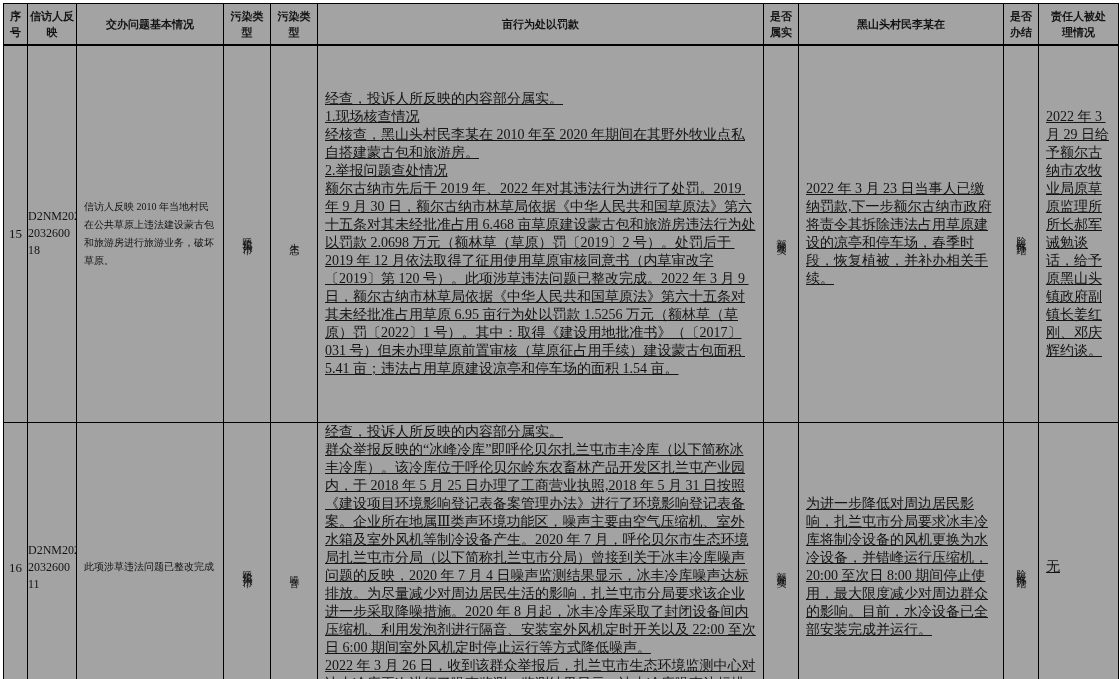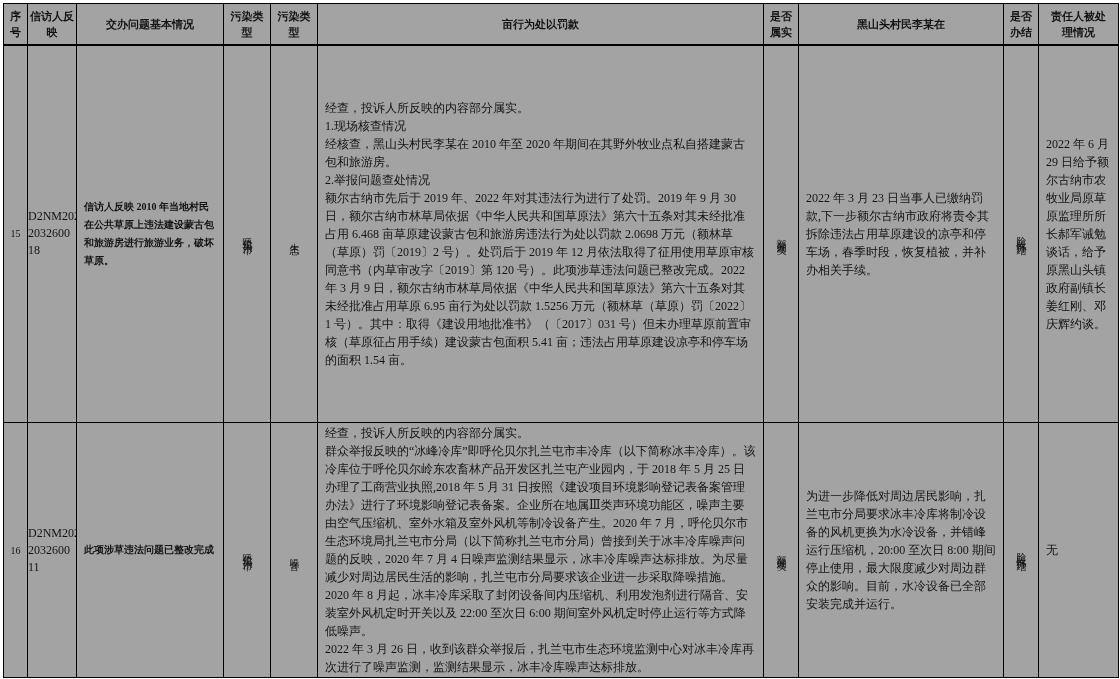--- a/index.html
+++ b/index.html
@@ -35,42 +35,42 @@
     border-bottom: 2px solid #000;
     white-space: normal;
   }
   .doc-table thead th.th-narrow-wrap { padding: 2px 9px; }
   tr.hdr-row { height: 41px; }
   tr.row-15 { height: 378px; }
   tr.row-16 { height: 255px; }
 
   td.c-center {
     text-align: center;
-    font-size: 10px;
+    font-size: 13px;
     line-height: 17px;
   }
   td.c-caseno {
     text-align: left;
     font-size: 12px;
     line-height: 17px;
     white-space: pre-line;
   }
   td.c-issue {
     font-size: 10px;
     line-height: 18px;
     text-align: left;
     padding: 0 7px;
-    font-weight: bold;
   }
   td.c-long {
-    font-size: 12px;
+    font-size: 14px;
     line-height: 18px;
     text-align: left;
     padding: 0 7px;
     white-space: pre-wrap;
+    text-decoration: underline;
   }
   td.c-vert { text-align: center; }
   td.c-vert .vtext {
     display: inline-block;
     writing-mode: vertical-rl;
     text-orientation: upright;
     font-size: 10px;
     letter-spacing: 2px;
     line-height: 14px;
   }
@@ -115,21 +115,21 @@
       <td class="c-vert"><span class="vtext">呼伦贝尔市</span></td>
       <td class="c-vert"><span class="vtext">生态</span></td>
       <td class="c-long">经查，投诉人所反映的内容部分属实。
 1.现场核查情况
 经核查，黑山头村民李某在 2010 年至 2020 年期间在其野外牧业点私自搭建蒙古包和旅游房。
 2.举报问题查处情况
 额尔古纳市先后于 2019 年、2022 年对其违法行为进行了处罚。2019 年 9 月 30 日，额尔古纳市林草局依据《中华人民共和国草原法》第六十五条对其未经批准占用 6.468 亩草原建设蒙古包和旅游房违法行为处以罚款 2.0698 万元（额林草（草原）罚〔2019〕2 号）。处罚后于 2019 年 12 月依法取得了征用使用草原审核同意书（内草审改字〔2019〕第 120 号）。此项涉草违法问题已整改完成。2022 年 3 月 9 日，额尔古纳市林草局依据《中华人民共和国草原法》第六十五条对其未经批准占用草原 6.95 亩行为处以罚款 1.5256 万元（额林草（草原）罚〔2022〕1 号）。其中：取得《建设用地批准书》（〔2017〕031 号）但未办理草原前置审核（草原征占用手续）建设蒙古包面积 5.41 亩；违法占用草原建设凉亭和停车场的面积 1.54 亩。</td>
       <td class="c-vert"><span class="vtext">部分属实</span></td>
       <td class="c-long">2022 年 3 月 23 日当事人已缴纳罚款,下一步额尔古纳市政府将责令其拆除违法占用草原建设的凉亭和停车场，春季时段，恢复植被，并补办相关手续。</td>
       <td class="c-vert"><span class="vtext">阶段性办结</span></td>
-      <td class="c-long">2022 年 6 月 29 日给予额尔古纳市农牧业局原草原监理所所长郝军诫勉谈话，给予原黑山头镇政府副镇长姜红刚、邓庆辉约谈。</td>
+      <td class="c-long">2022 年 3 月 29 日给予额尔古纳市农牧业局原草原监理所所长郝军诫勉谈话，给予原黑山头镇政府副镇长姜红刚、邓庆辉约谈。</td>
     </tr>
     <tr class="row-16">
       <td class="c-center">16</td>
       <td class="c-caseno">D2NM202
 2032600
 11</td>
       <td class="c-issue">此项涉草违法问题已整改完成</td>
       <td class="c-vert"><span class="vtext">呼伦贝尔市</span></td>
       <td class="c-vert"><span class="vtext">噪音</span></td>
       <td class="c-long">经查，投诉人所反映的内容部分属实。

